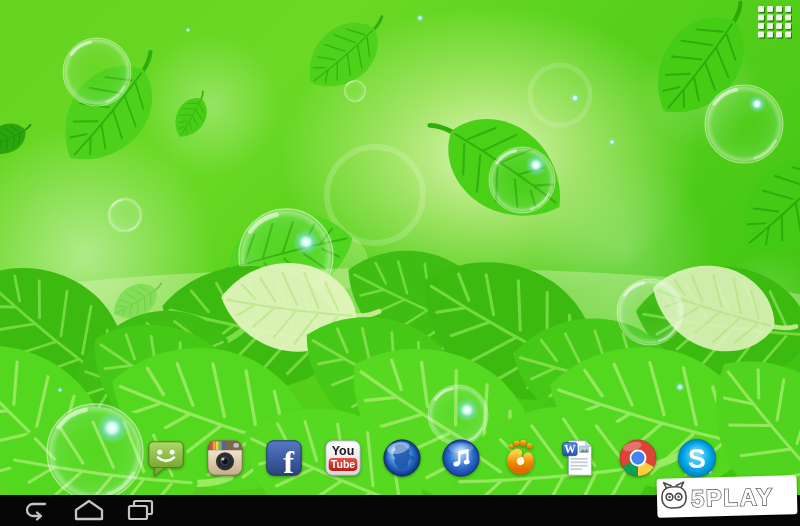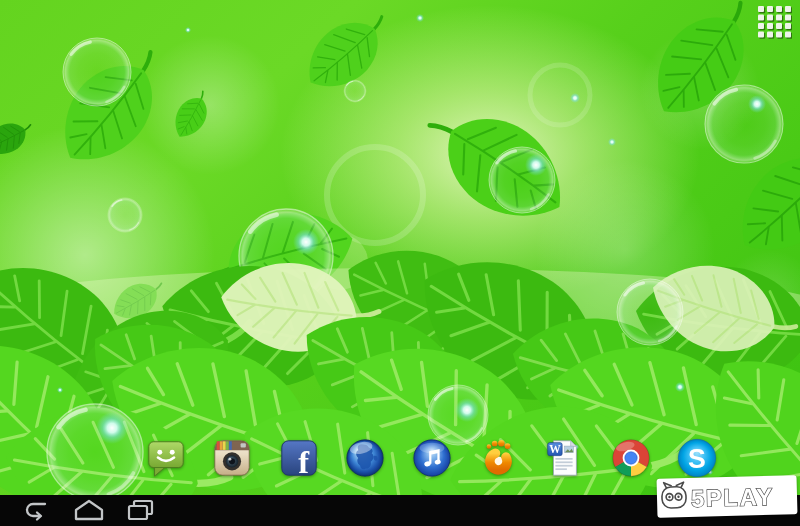--- a/index.html
+++ b/index.html
@@ -256,20 +256,38 @@
             <linearGradient id="fbG" x1="0" y1="0" x2="0" y2="1">
               <stop offset="0" stop-color="#5577c5"></stop>
               <stop offset="1" stop-color="#29447e"></stop>
             </linearGradient>
           </defs>
         <rect x="4" y="4" width="36" height="36" rx="7" fill="url(#fbG)" stroke="#1f3768" stroke-width="1"></rect>
         <text x="27" y="38" text-anchor="middle" font-family="Liberation Serif, serif" font-weight="bold" font-size="34" fill="#fff">f</text>
       </svg>
     </button>
 
+    <button class="dock-app">
+      <svg width="42" height="42" viewBox="0 0 44 44">
+        <defs>
+          <linearGradient id="ytG" x1="0" y1="0" x2="0" y2="1">
+              <stop offset="0" stop-color="#ffffff"></stop>
+              <stop offset="1" stop-color="#d8d8d8"></stop>
+            </linearGradient>
+          <linearGradient id="ytR" x1="0" y1="0" x2="0" y2="1">
+              <stop offset="0" stop-color="#e85048"></stop>
+              <stop offset="1" stop-color="#b61d1d"></stop>
+            </linearGradient>
+        </defs>
+        <rect x="4" y="4" width="36" height="36" rx="7" fill="url(#ytG)" stroke="#aaa" stroke-width="1"></rect>
+        <text x="22" y="19" text-anchor="middle" font-family="Liberation Sans, sans-serif" font-weight="bold" font-size="13" fill="#1a1a1a">You</text>
+        <rect x="7" y="22" width="30" height="13.5" rx="4" fill="url(#ytR)"></rect>
+        <text x="22" y="32.5" text-anchor="middle" font-family="Liberation Sans, sans-serif" font-weight="bold" font-size="11" fill="#fff">Tube</text>
+      </svg>
+    </button>
 
     <button class="dock-app">
       <svg width="42" height="42" viewBox="0 0 44 44">
         <defs>
             <radialGradient id="globeG" fx="0.35" fy="0.25">
               <stop offset="0" stop-color="#e8f6ff"></stop>
               <stop offset="0.25" stop-color="#9fd0f2"></stop>
               <stop offset="0.6" stop-color="#3f87d6"></stop>
               <stop offset="0.85" stop-color="#1a4fa8"></stop>
               <stop offset="1" stop-color="#0e3276"></stop>

